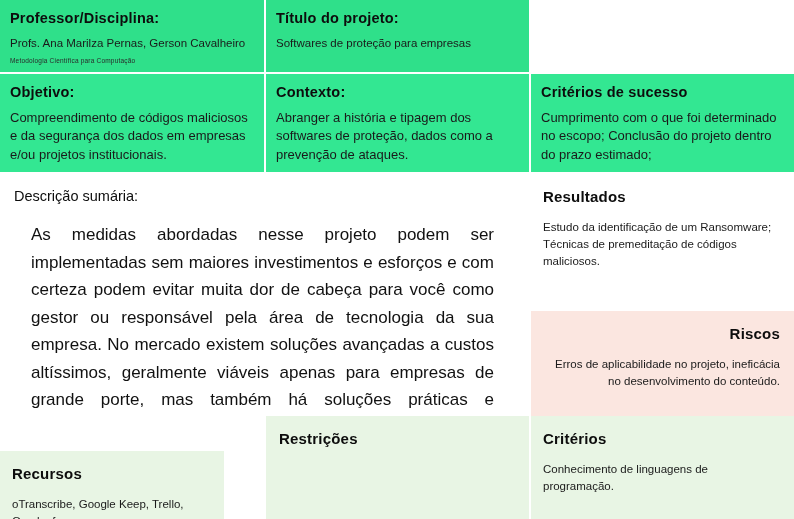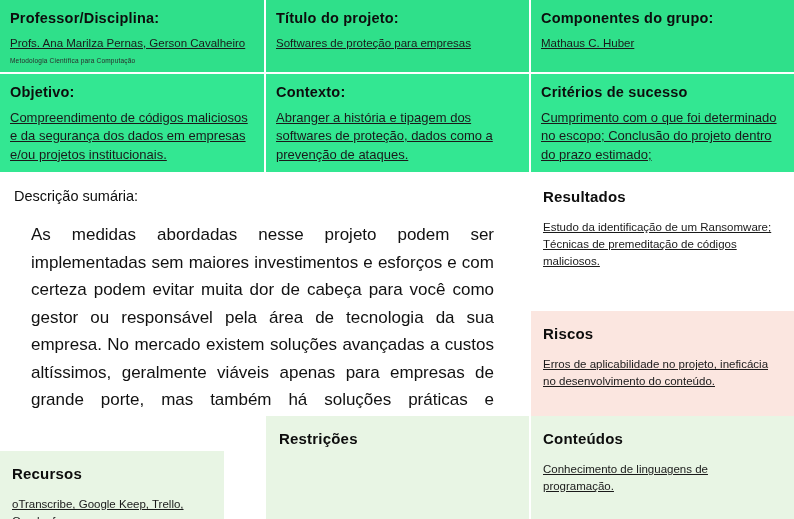--- a/index.html
+++ b/index.html
@@ -40,21 +40,20 @@
     line-height: 1.15;
   }
   .title-lg {
     font-size: 15px;
   }
   .body-text {
     font-size: 11.5px;
     color: #1a1a1a;
     line-height: 1.45;
     margin: 0;
-    text-decoration: underline;
   }
   .body-text-sm {
     font-size: 13px;
     line-height: 1.42;
   }
   .subnote {
     font-size: 6.5px;
     color: #2a2a2a;
     margin-top: 6px;
     letter-spacing: 0.2px;
@@ -85,24 +84,20 @@
     <p class="title">Professor/Disciplina:</p>
     <p class="body-text">Profs. Ana Marilza Pernas, Gerson Cavalheiro</p>
     <p class="subnote">Metodologia Científica para Computação</p>
   </div>
 
   <div class="cell green-dark" style="left:266px; top:0px; width:263px; height:72px;">
     <p class="title">Título do projeto:</p>
     <p class="body-text">Softwares de proteção para empresas</p>
   </div>
 
-  <div class="cell green-dark" style="left:531px; top:0px; width:263px; height:72px;">
-    <p class="title">Componentes do grupo:</p>
-    <p class="body-text">Mathaus C. Huber</p>
-  </div>
 
   <div class="cell green-mid" style="left:0px; top:74px; width:264px; height:98px;">
     <p class="title">Objetivo:</p>
     <p class="body-text body-text-sm">Compreendimento de códigos maliciosos e da segurança dos dados em empresas e/ou projetos institucionais.</p>
   </div>
 
   <div class="cell green-mid" style="left:266px; top:74px; width:263px; height:98px;">
     <p class="title">Contexto:</p>
     <p class="body-text body-text-sm">Abranger a história e tipagem dos softwares de proteção, dados como a prevenção de ataques.</p>
   </div>
@@ -115,32 +110,32 @@
   <div class="cell white inner-pad-desc" style="left:0px; top:174px; width:529px; height:240px;">
     <p class="desc-title">Descrição sumária:</p>
     <p class="desc-body">As medidas abordadas nesse projeto podem ser implementadas sem maiores investimentos e esforços e com certeza podem evitar muita dor de cabeça para você como gestor ou responsável pela área de tecnologia da sua empresa. No mercado existem soluções avançadas a custos altíssimos, geralmente viáveis apenas para empresas de grande porte, mas também há soluções práticas e acessíveis, que mantenham a rede protegida de forma confiável e eficiente. Iremos identificar algumas formas usadas, para manter seus dados em segurança.</p>
   </div>
 
   <div class="cell white inner-pad-wide pad-top-more" style="left:531px; top:174px; width:263px; height:135px;">
     <p class="title title-lg" style="margin-bottom:14px;">Resultados</p>
     <p class="body-text">Estudo da identificação de um Ransomware; Técnicas de premeditação de códigos maliciosos.</p>
   </div>
 
-  <div class="cell pink-pale inner-pad-wide pad-top-more" style="left:531px; top:311px; width:263px; height:129px;">
+  <div class="cell pink-pale inner-pad-wide pad-top-more" style="left:531px; top:311px; width:263px; height:129px;text-align:right;">
     <p class="title title-lg" style="margin-bottom:14px;">Riscos</p>
     <p class="body-text">Erros de aplicabilidade no projeto, ineficácia no desenvolvimento do conteúdo.</p>
   </div>
 
   <div class="cell green-pale inner-pad-wide pad-top-more" style="left:0px; top:416px; width:224px; height:103px;margin-top:35px;">
     <p class="title title-lg" style="margin-bottom:14px;">Recursos</p>
     <p class="body-text">oTranscribe, Google Keep, Trello, Overleaf.</p>
   </div>
 
   <div class="cell green-pale inner-pad-wide pad-top-more" style="left:266px; top:416px; width:263px; height:103px;padding-left:13px;">
     <p class="title title-lg" style="margin-bottom:14px;">Restrições</p>
   </div>
 
   <div class="cell green-pale inner-pad-wide pad-top-more" style="left:531px; top:416px; width:263px; height:103px;">
-    <p class="title title-lg" style="margin-bottom:14px;">Conteúdos</p>
+    <p class="title title-lg" style="margin-bottom:14px;">Critérios</p>
     <p class="body-text">Conhecimento de linguagens de programação.</p>
   </div>
 
 </div>
 
 </body></html>

